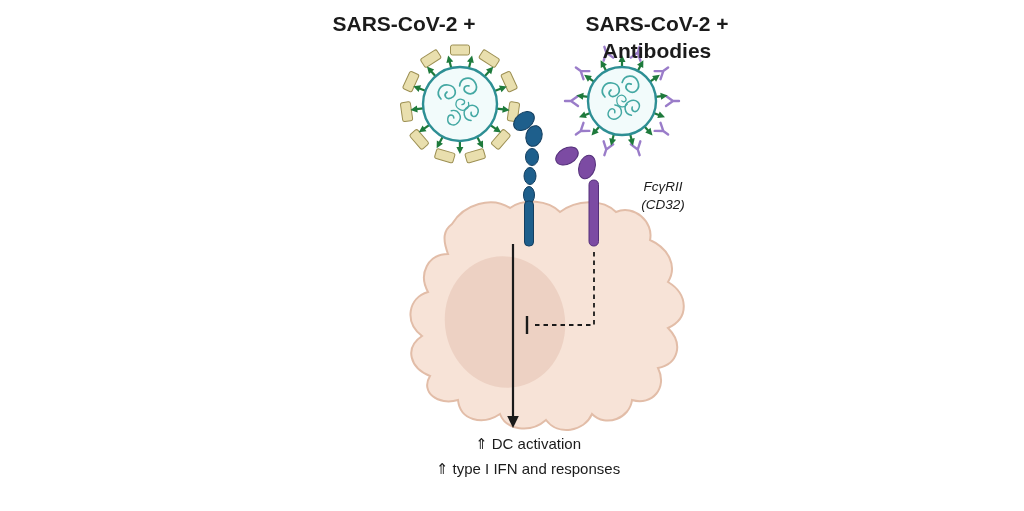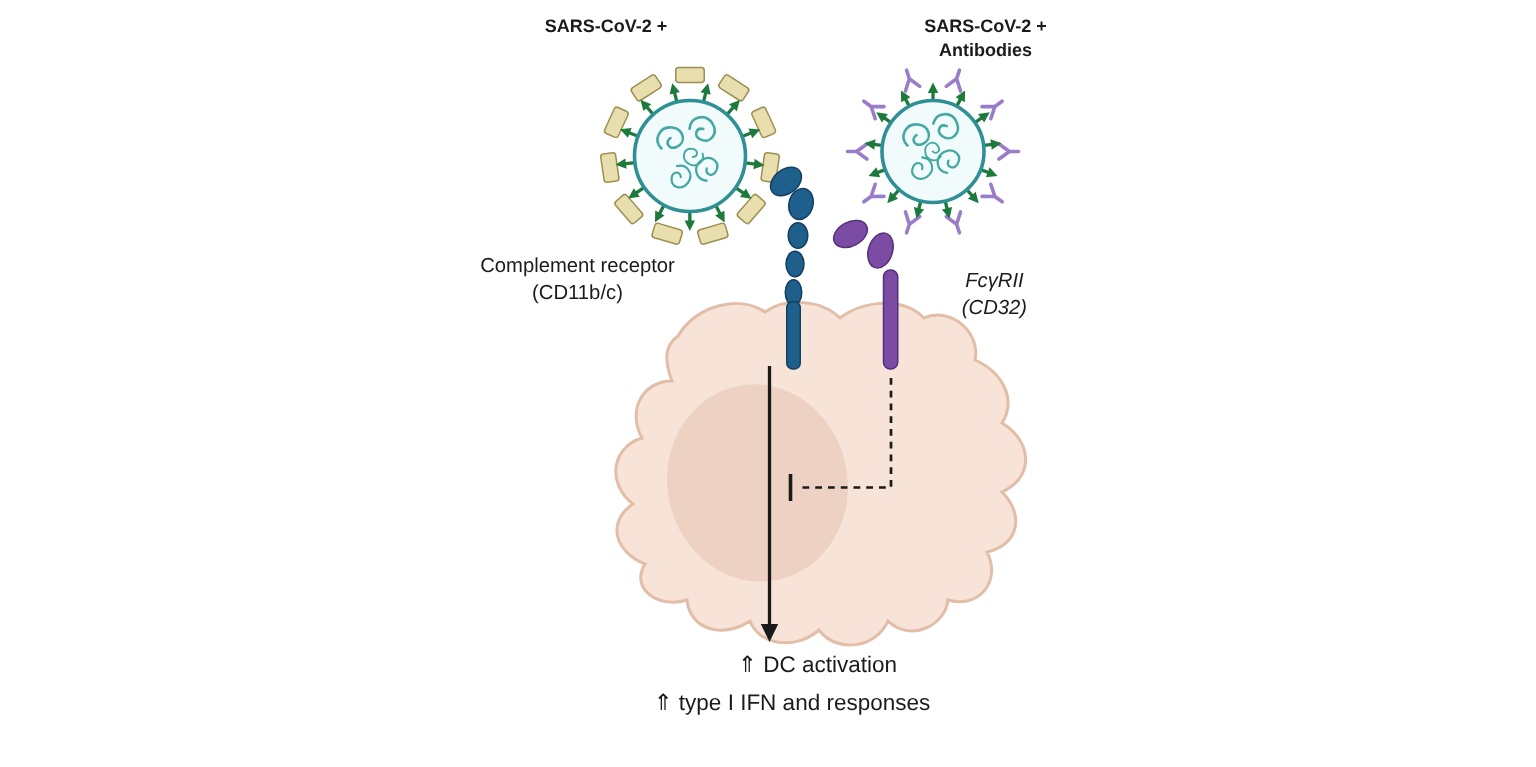--- a/index.html
+++ b/index.html
@@ -13,21 +13,21 @@
   }
   .stage svg{position:absolute;left:0;top:0;}
   .label{
     position:absolute;
     text-align:center;
     line-height:1.3;
     color:#1b1b1b;
     white-space:nowrap;
   }
   .label span{display:block;}
-  .virus-label{font-size:12px;font-weight:700;}
+  .virus-label{font-size:21px;font-weight:700;}
   .receptor-label{font-size:13.5px;font-weight:400;}
   .outcome-label{font-size:15px;font-weight:400;}
   .rna{stroke:#44a8a3;stroke-width:1.7;fill:none;stroke-linecap:round;}
 </style>
 </head>
 <body>
 
 <div class="stage">
 
   <svg width="1024" height="511" viewBox="0 0 1024 511">
@@ -281,31 +281,27 @@
 
   <div class="label virus-label" style="left:329px;top:10px;width:150px;">
     <span>SARS-CoV-2 +</span>
   </div>
 
   <div class="label virus-label" style="left:582px;top:10px;width:150px;">
     <span>SARS-CoV-2 +</span>
     <span>Antibodies</span>
   </div>
 
-  <div class="label receptor-label" style="left:300px;top:168px;width:170px;">
-    <span>Complement receptor</span>
-    <span>(CD11b/c)</span>
-  </div>
 
   <div class="label receptor-label" style="left:623px;top:178px;width:80px;font-style:italic;">
     <span>FcγRII</span>
     <span>(CD32)</span>
   </div>
 
-  <div class="label outcome-label" style="left:445px;top:434px;width:200px;">
+  <div class="label outcome-label" style="left:428px;top:434px;width:200px;">
     <span>⇑ DC activation</span>
   </div>
 
   <div class="label outcome-label" style="left:418px;top:459px;width:220px;">
     <span>⇑ type I IFN and responses</span>
   </div>
 
 </div>
 
 </body></html>

